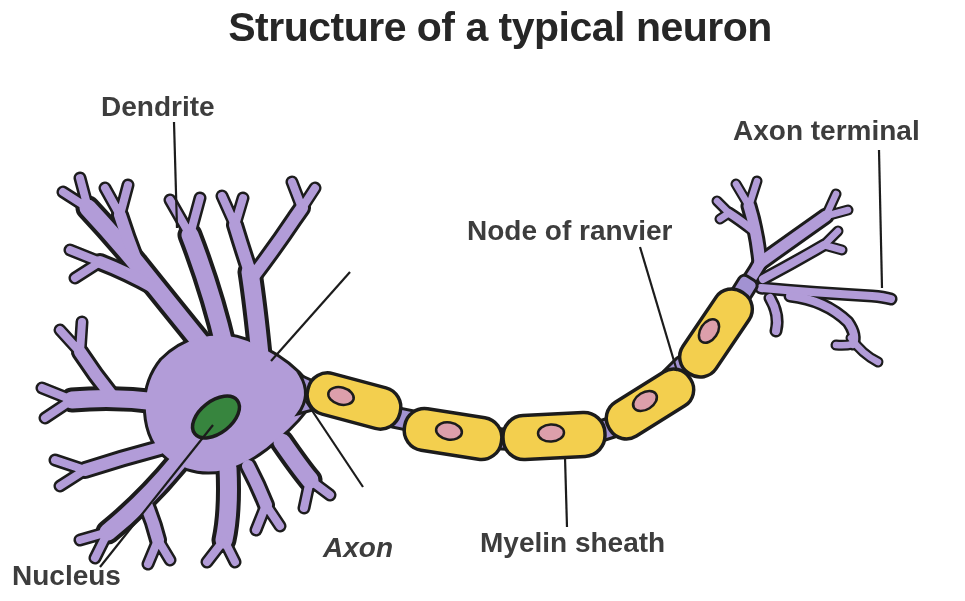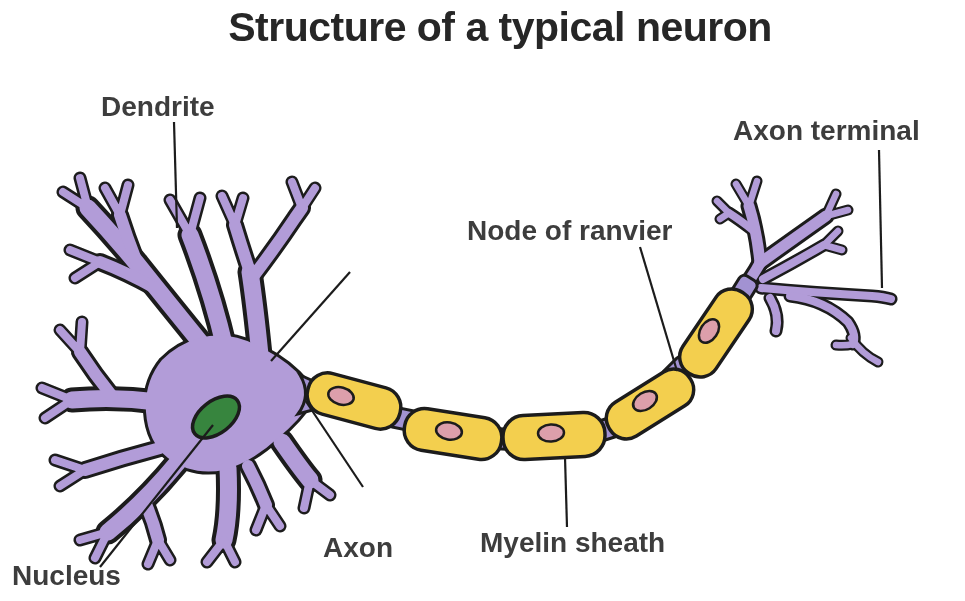--- a/index.html
+++ b/index.html
@@ -43,21 +43,21 @@
     font-size:41px;font-weight:bold;color:var(--title-text);letter-spacing:-0.5px;
   }
   .lbl{
     position:absolute;font-size:28px;font-weight:bold;color:var(--label-text);
     white-space:nowrap;line-height:1.05;
   }
   .lbl-dendrite{left:101px;top:92px;}
   .lbl-cellbody{left:341px;top:250px;}
   .lbl-node{left:467px;top:216px;}
   .lbl-terminal{left:733px;top:116px;}
-  .lbl-axon{left:323px;top:533px;}
+  .lbl-axon{left:323px;top:533px;font-style:italic;}
   .lbl-myelin{left:480px;top:528px;}
   .lbl-nucleus{left:12px;top:561px;text-align:center;}
 </style>
 </head>
 <body>
 
 <div id="stage">
 
   <svg id="neuron-svg" viewBox="0 0 965 601">
     <defs>

